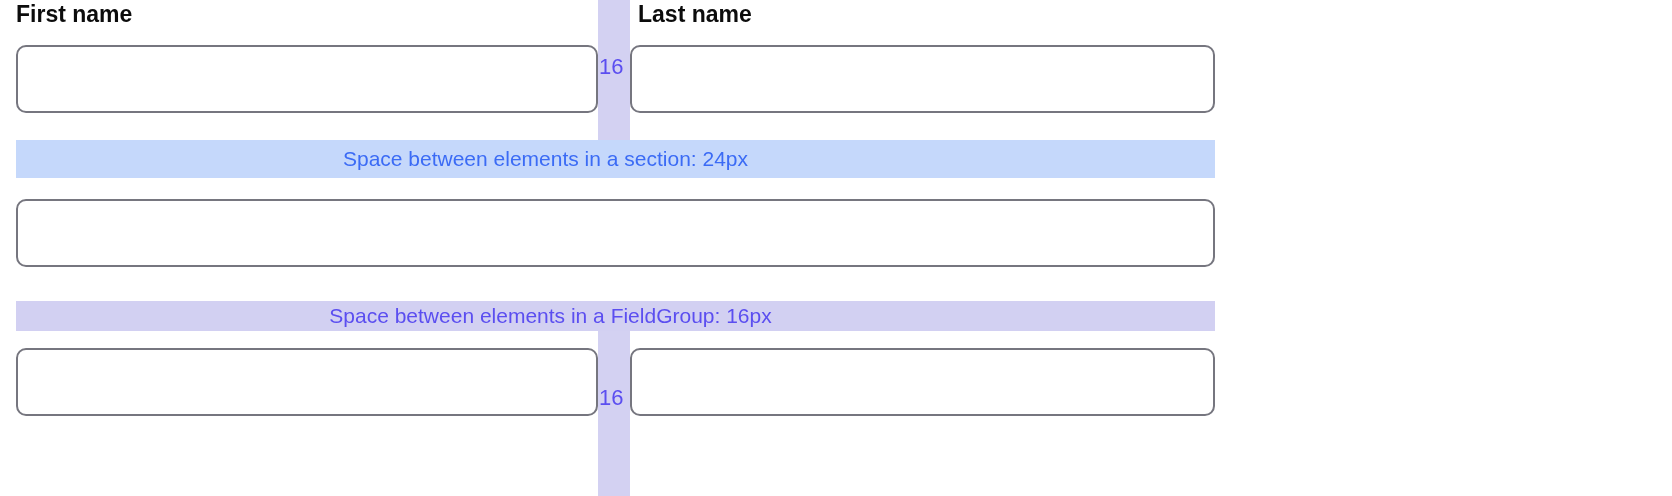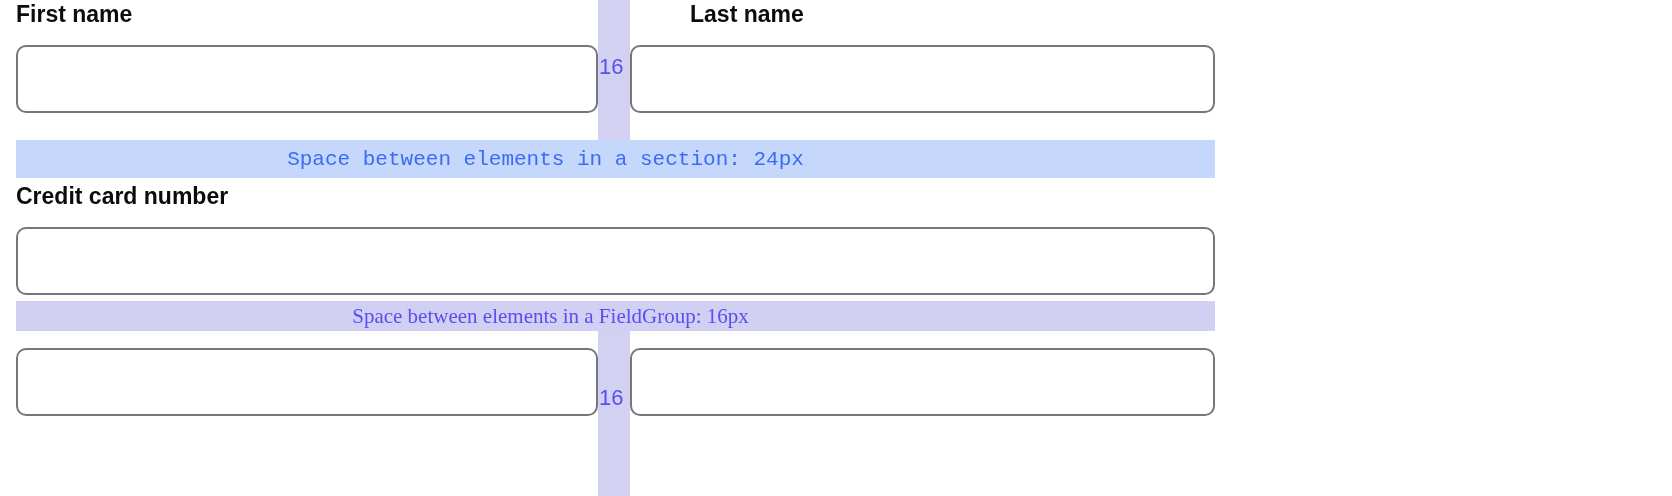--- a/index.html
+++ b/index.html
@@ -67,21 +67,21 @@
 
   .field-label {
     font-size: 23px;
     font-weight: bold;
     color: #0c0c0c;
     font-family: "Liberation Sans", sans-serif;
     line-height: 28px;
     padding-left: 16px;
     white-space: nowrap;
   }
-  .field-label.nopad { padding-left: 16px; margin-left: 44px; }
+  .field-label.nopad { padding-left: 8px; }
 
   .text-input {
     display: block;
     box-sizing: border-box;
     height: 68px;
     border: 2px solid #76767f;
     border-radius: 10px;
     background: #ffffff;
     outline: none;
     font-size: 20px;
@@ -103,32 +103,32 @@
     width: 100%;
     text-align: center;
     white-space: nowrap;
   }
 
   .band-section {
     background: #c5d8fb;
     height: 38px;
   }
   .band-section .anno-text {
-    font-family: Liberation Mono, monospace;
+    font-family: Liberation Sans, sans-serif;
     font-size: 21px;
     color: #3b6bf5;
     padding-right: 140px;
   }
 
   .band-fieldgroup {
     background: #d2d0f2;
     height: 30px;
   }
   .band-fieldgroup .anno-text {
-    font-family: Liberation Serif, serif;
+    font-family: Liberation Sans, sans-serif;
     font-size: 21px;
     color: #5b4ef0;
     padding-right: 130px;
   }
 </style>
 </head>
 <body>
 
 <div id="root">
 
@@ -149,21 +149,20 @@
         <div class="field-label nopad">Last name</div>
         <input class="text-input" type="text" style="width: 585px; margin-top: 17px;" placeholder="">
       </div>
     </div>
 
     <div class="anno-band band-section" style="top:140px;">
       <span class="anno-text">Space between elements in a section: 24px</span>
     </div>
 
     <div style="position:absolute; left:0; top:182px; width:1215px;">
-      <div class="field-label">Credit card number</div>
       <input class="text-input" type="text" style="width: 1199px; margin-left: 16px; margin-top: 17px;" placeholder="">
     </div>
 
     <div class="anno-band band-fieldgroup" style="top:301px;">
       <span class="anno-text">Space between elements in a FieldGroup: 16px</span>
     </div>
 
     <div class="split-row" style="top:331px; height:165px;">
 
       <div class="split-col col-left">

